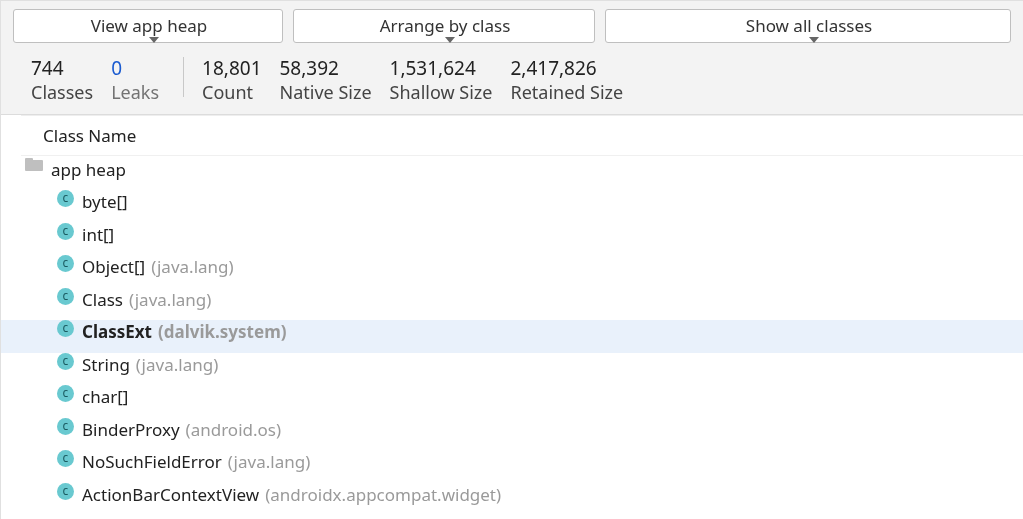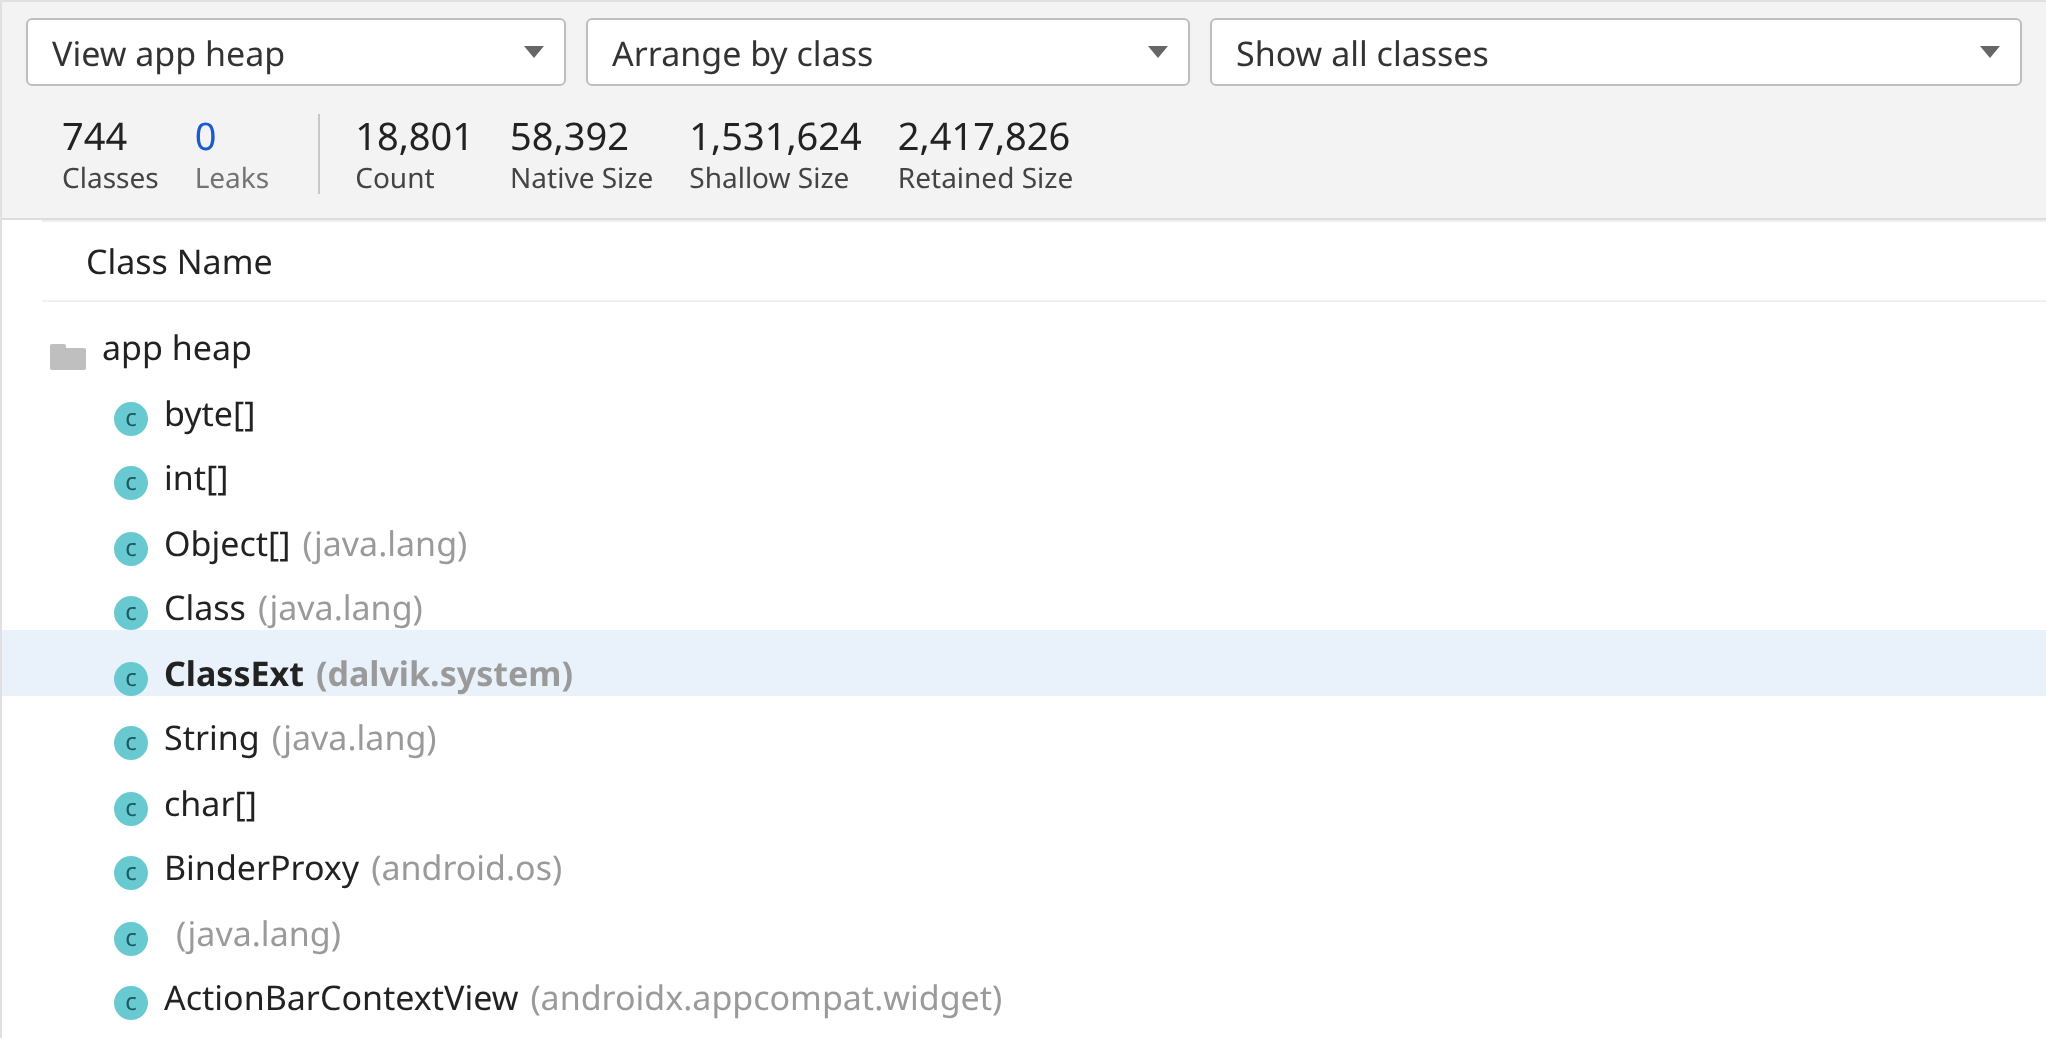--- a/index.html
+++ b/index.html
@@ -26,20 +26,21 @@
     align-items: center;
     justify-content: space-between;
     background: #fff;
     border: 1px solid #bfbfbf;
     border-radius: 3px;
     padding: 4px 10px 4px 12px;
     font-size: 17px;
     color: #333;
     cursor: default;
     height: 34px;
+    flex-direction: column;
   }
   .dropdown .caret {
     width: 0; height: 0;
     border-left: 5px solid transparent;
     border-right: 5px solid transparent;
     border-top: 6px solid #666;
     margin-left: 10px;
   }
   .dd1 { width: 270px; }
   .dd2 { width: 302px; }
@@ -52,21 +53,21 @@
     background: #f3f3f3;
     border-bottom: 1px solid #dcdcdc;
   }
   .stat {
     display: flex;
     flex-direction: column;
     align-items: flex-start;
     padding-right: 18px;
   }
   .stat .value { font-size: 19px; color: #222; line-height: 1.2; }
-  .stat .label { font-size: 14px; color: #444; }
+  .stat .label { font-size: 18px; color: #444; }
   .stat.link .value { color: #1a5bd0; }
   .stat.link .label { color: #737373; }
   .divider {
     width: 1px;
     height: 40px;
     background: #c8c8c8;
     margin: 0 18px 0 6px;
   }
   .sheader {
     border-top: 1px solid #eee;
@@ -74,21 +75,21 @@
     padding: 8px 12px 8px 22px;
     font-size: 17px;
     color: #222;
     margin-left: 20px;
   }
   .tree {
     padding-top: 2px;
   }
   .row {
     display: flex;
-    align-items: flex-end;
+    align-items: flex-start;
     height: 32.5px;
     padding-left: 24px;
     font-size: 17px;
     white-space: nowrap;
   }
   .row.selected { background: #e9f1fb; font-weight: bold; }
   .row.child { padding-left: 56px; }
   .folder-icon {
     display: inline-block;
     width: 18px; height: 13px;
@@ -213,20 +214,21 @@
       <span class="cls-icon"></span>
       <span class="name">char[]</span>
     </div>
     <div class="row child">
       <span class="cls-icon"></span>
       <span class="name">BinderProxy</span>
       <span class="pkg">(android.os)</span>
     </div>
     <div class="row child">
       <span class="cls-icon"></span>
+      <span class="name">NoSuchFieldError</span>
       <span class="pkg">(java.lang)</span>
     </div>
     <div class="row child">
       <span class="cls-icon"></span>
       <span class="name">ActionBarContextView</span>
       <span class="pkg">(androidx.appcompat.widget)</span>
     </div>
   </div>
 
 </body></html>

